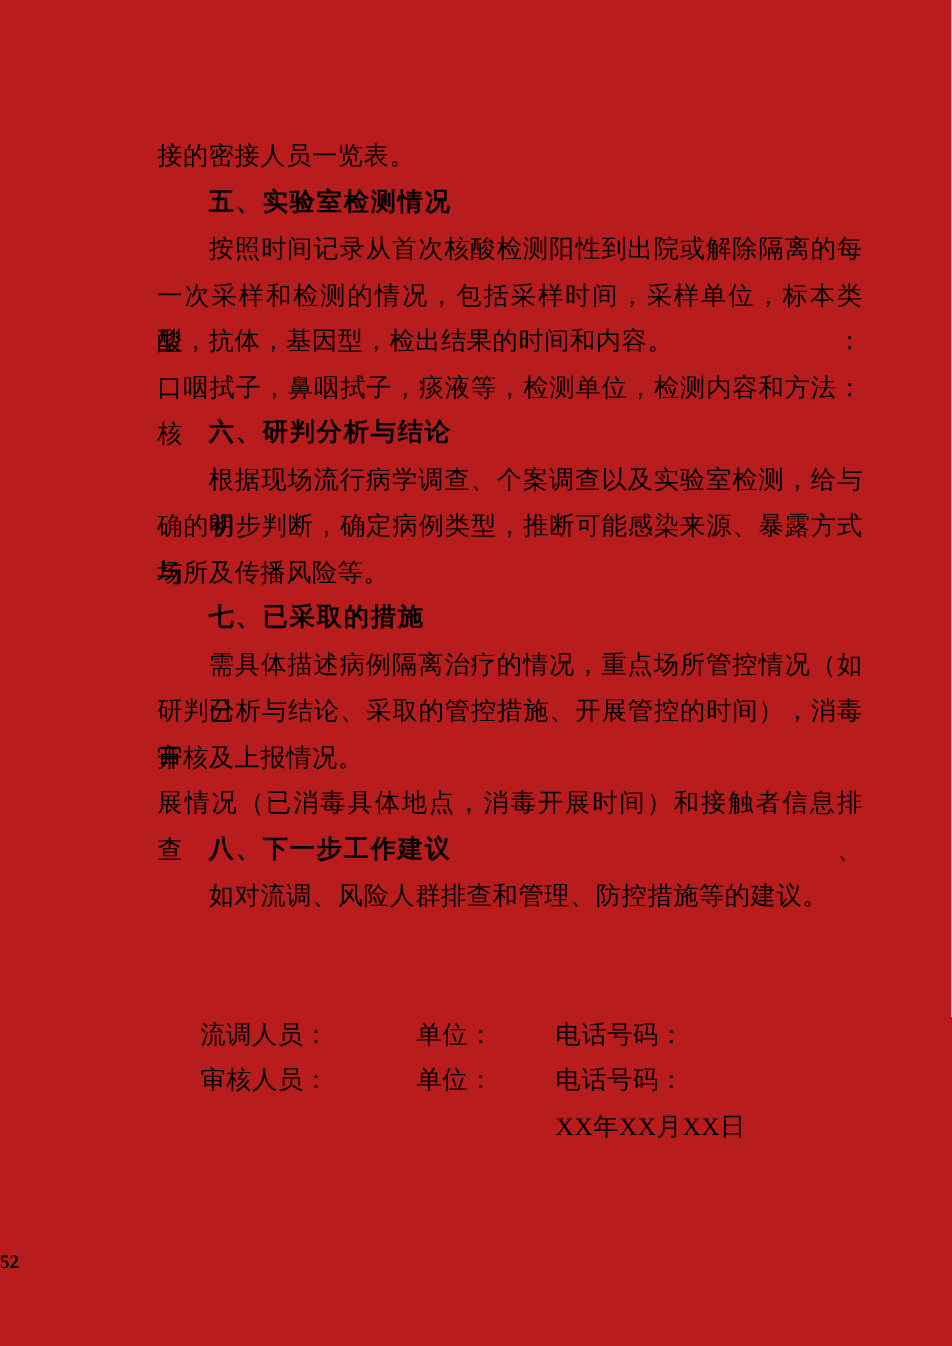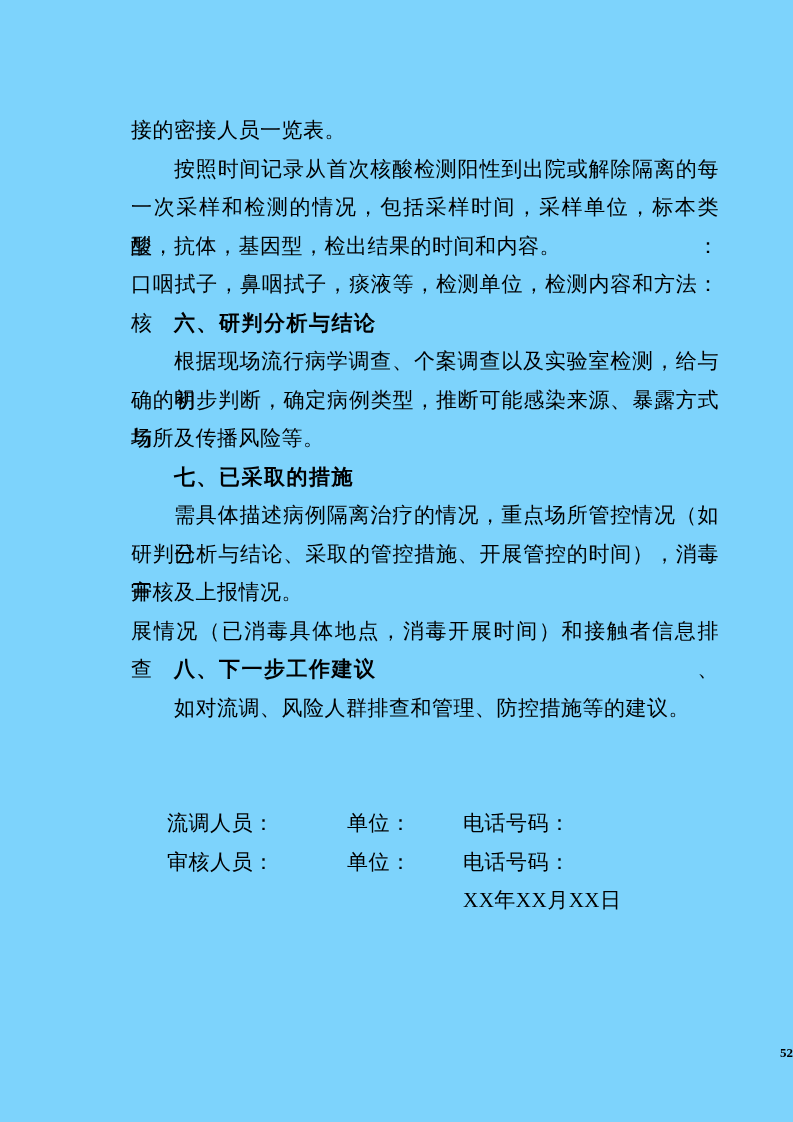--- a/index.html
+++ b/index.html
@@ -4,21 +4,21 @@
 <style>
   html, body {
     margin: 0;
     padding: 0;
     background: #ffffff;
   }
   .page {
     position: relative;
     width: 793px;
     height: 1122px;
-    background: #7dd3fc;
+    background: #b91c1c;
     color: #000000;
     font-family: "Liberation Serif", serif;
     overflow: hidden;
   }
   .content {
     position: absolute;
     left: 131px;
     top: 111px;
     width: 588px;
   }
@@ -47,34 +47,35 @@
   .sig-person { left: 36px; }
   .sig-unit   { left: 216px; }
   .sig-phone  { left: 332px; }
   .daterow { position: relative; }
   .daterow span { position: absolute; left: 332px; top: 0; }
   .page-number {
     position: absolute;
     top: 1044px;
     left: 0;
     width: 100%;
-    text-align: right;
-    font-size: 13px;
+    text-align: left;
+    font-size: 16px;
     line-height: 18px;
     font-family: "Liberation Serif", serif;
     font-weight: bold;
   }
 </style>
 </head>
 <body>
 
 <div class="page">
   <div class="content">
 
     <div class="line">接的密接人员一览表。</div>
+    <div class="line heading">五、实验室检测情况</div>
     <div class="line para just">按照时间记录从首次核酸检测阳性到出院或解除隔离的每</div>
     <div class="line just">一次采样和检测的情况，包括采样时间，采样单位，标本类型：</div>
     <div class="line">酸，抗体，基因型，检出结果的时间和内容。</div>
     <div class="line just">口咽拭子，鼻咽拭子，痰液等，检测单位，检测内容和方法：核</div>
     <div class="line heading">六、研判分析与结论</div>
     <div class="line para just">根据现场流行病学调查、个案调查以及实验室检测，给与明</div>
     <div class="line just">确的初步判断，确定病例类型，推断可能感染来源、暴露方式与</div>
     <div class="line">场所及传播风险等。</div>
     <div class="line heading">七、已采取的措施</div>
     <div class="line para just">需具体描述病例隔离治疗的情况，重点场所管控情况（如已</div>

